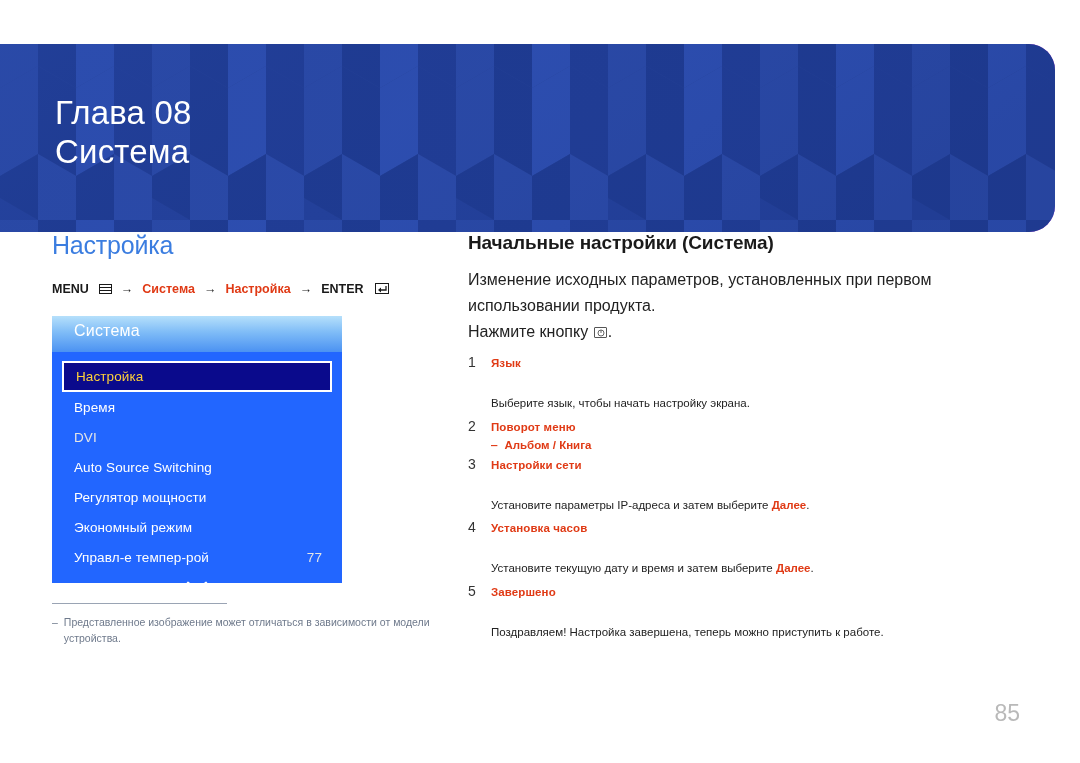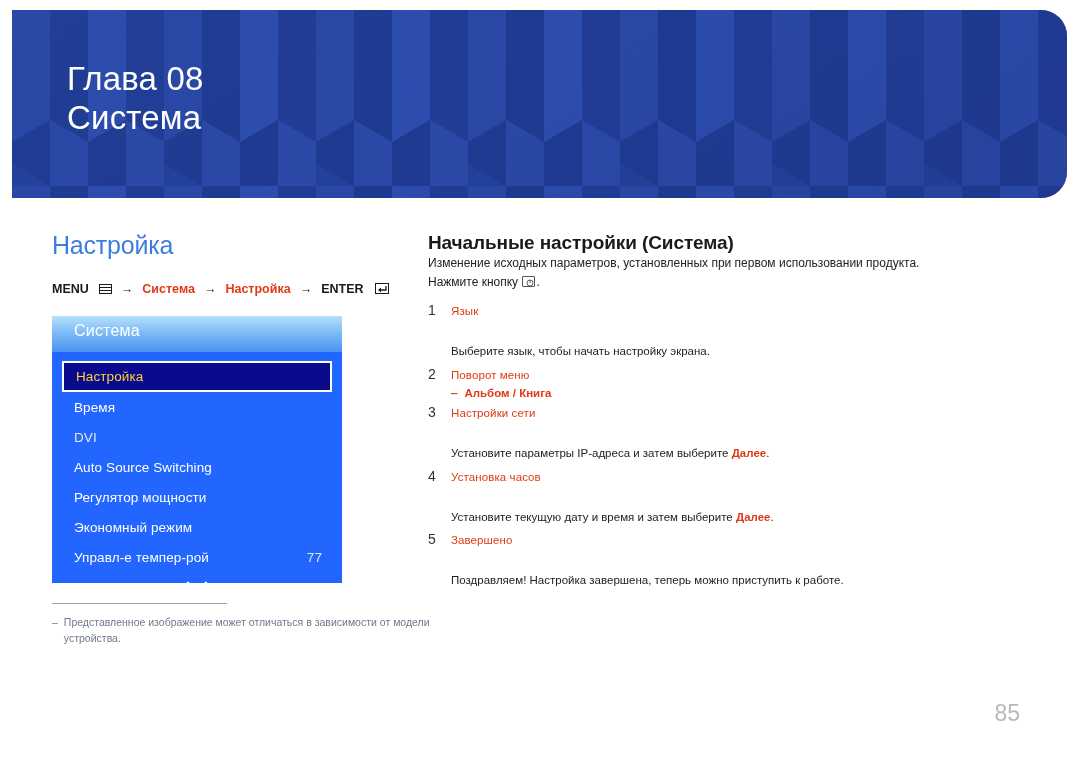--- a/index.html
+++ b/index.html
@@ -16,28 +16,27 @@
     position: relative;
     width: 1080px;
     height: 763px;
     background: #ffffff;
   }
 
   
   .banner {
     position: absolute;
     left: 0;
-    top: 10px;
+    top: 44px;
     width: 1055px;
     height: 188px;
     border-top-right-radius: 26px;
     border-bottom-right-radius: 26px;
     overflow: hidden;
     background: #d946ef;
-    margin-left: 12px;
   }
   .banner-pattern {
     position: absolute;
     inset: 0;
     width: 100%;
     height: 100%;
     display: block;
   }
   .banner-text {
     position: absolute;
@@ -193,32 +192,33 @@
     font-size: 10.5px;
     line-height: 1.55;
     color: #6f7a8c;
   }
   .footnote-dash { flex: none; }
   .footnote-text { flex: 1; }
 
   
   .right-col {
     position: absolute;
-    left: 428px;
+    left: 468px;
     top: 232px;
     width: 560px;
   }
   .right-title {
     font-size: 19px;
     font-weight: bold;
     color: #1a1a1a;
     letter-spacing: -0.1px;
   }
   .right-intro {
-    font-size: 12px;
+    margin-top: 13px;
+    font-size: 16px;
     line-height: 1.62;
     color: #222222;
   }
   .icon-power {
     display: inline-block;
     width: 13px;
     height: 11px;
     border: 1px solid #555;
     border-radius: 1px;
     position: relative;
@@ -239,21 +239,21 @@
   .step-num {
     width: 11px;
     flex: none;
     font-size: 14px;
     color: #333333;
     font-weight: 400;
     text-align: left;
   }
   .step-title {
     font-size: 11.5px;
-    font-weight: normal;
+    font-weight: bold;
     color: #e03a15;
     letter-spacing: 0.1px;
   }
   .step-desc {
     margin-left: 23px;
     margin-top: 25px;
     font-size: 11.5px;
     line-height: 1.55;
     color: #222222;
   }

